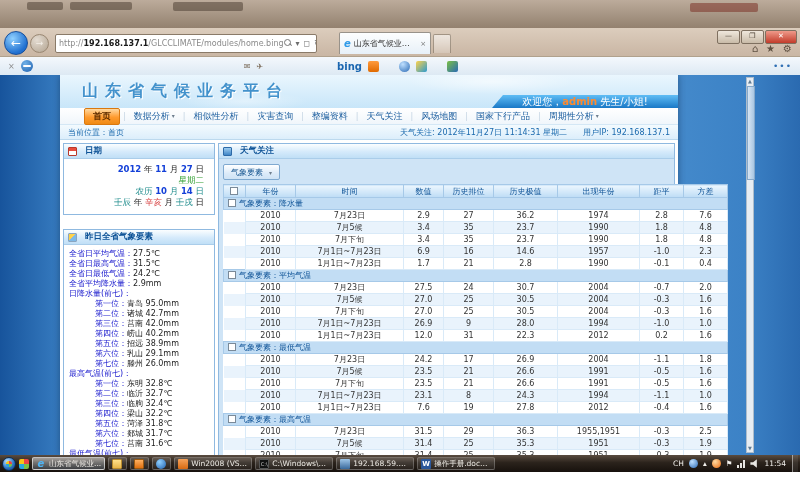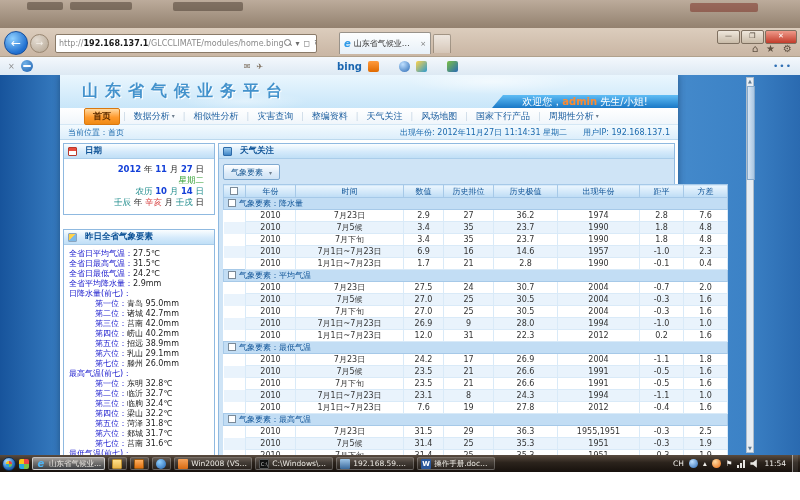--- a/index.html
+++ b/index.html
@@ -236,21 +236,21 @@
           <span class="nav-item"><span>风场地图</span></span>
           <span class="nav-sep">|</span>
           <span class="nav-item"><span>国家下行产品</span></span>
           <span class="nav-sep">|</span>
           <span class="nav-item"><span>周期性分析</span><span class="arrow">▾</span></span>
         </div>
 
       <div class="loc">
         <span>当前位置：首页</span>
         <span class="loc-right">
-          <span>出现年份: 2012年11月27日 11:14:31 星期二</span>
+          <span>天气关注: 2012年11月27日 11:14:31 星期二</span>
           <span>用户IP: 192.168.137.1</span>
         </span>
       </div>
 
       <div class="content">
         <div class="sidebar">
           <div class="panel">
             <div class="phd">
               <span class="ic ic-cal"></span>
               <span>日期</span>

